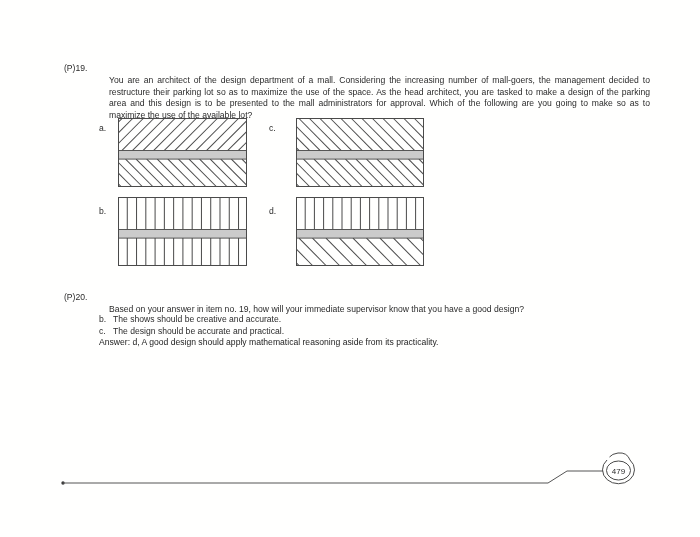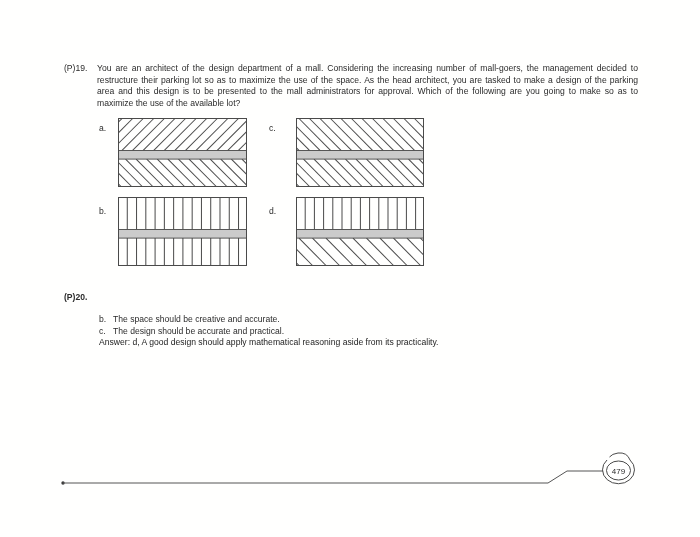--- a/index.html
+++ b/index.html
@@ -1,21 +1,21 @@
 <!DOCTYPE html>
 <html><head>
 <meta charset="utf-8">
 <style>
   html,body{margin:0;padding:0;background:#ffffff;}
   .page{
     position:relative;width:700px;height:537px;background:#fffffe;
     font-family:"Liberation Sans",sans-serif;color:#2b2b2b;overflow:hidden;
   }
   .qlabel{position:absolute;font-size:8.6px;line-height:11.6px;}
-  .qtext{position:absolute;margin:0;font-size:8.6px;line-height:11.6px;width:541px;text-align:justify;}
+  .qtext{position:absolute;margin:12px;font-size:8.6px;line-height:11.6px;width:541px;text-align:justify;}
   .figlabel{position:absolute;font-size:8.6px;}
   .fig-svg{position:absolute;display:block;}
   .answer{position:absolute;margin:0;font-size:8.6px;font-weight:700;color:#1d1d1d;}
   .options{position:absolute;left:99px;top:314px;font-size:8.6px;line-height:11.55px;}
   .opt-row{white-space:nowrap;}
   .opt-letter{display:inline-block;width:14px;}
   .opt-answer{font-weight:400;color:#1d1d1d;white-space:nowrap;}
   .footer-svg{position:absolute;left:0;top:448px;}
 </style>
 </head>
@@ -203,25 +203,26 @@
         <line x1="70.5" y1="40.5" x2="97.5" y2="67.5"></line>
         <line x1="84" y1="40.5" x2="111" y2="67.5"></line>
         <line x1="97.5" y1="40.5" x2="124.5" y2="67.5"></line>
         <line x1="111" y1="40.5" x2="138" y2="67.5"></line>
         <line x1="124.5" y1="40.5" x2="151.5" y2="67.5"></line>
       </g>
       <rect x="0.5" y="0.5" width="127" height="67" fill="none" stroke="#4a4a4a" stroke-width="1"></rect>
     </svg>
 
 
-  <span class="qlabel" style="left:64px;top:292px;font-weight:bold;">(P)20.</span>
+  <span class="qlabel" style="left:64px;top:292px;">(P)20.</span>
+  <p class="qtext" style="left:97px;top:292px;">Based on your answer in item no. 19, how will your immediate supervisor know that you have a good design?</p>
 
   <div class="options">
     <div class="opt-row">
-      <span class="opt-letter">b.</span><span>The space should be creative and accurate.</span>
+      <span class="opt-letter">b.</span><span>The shows should be creative and accurate.</span>
     </div>
     <div class="opt-row">
       <span class="opt-letter">c.</span><span>The design should be accurate and practical.</span>
     </div>
     <div class="opt-answer">Answer: d, A good design should apply mathematical reasoning aside from its practicality.</div>
   </div>
 
   <svg class="footer-svg" width="700" height="60" viewBox="0 0 700 60">
     <circle cx="63" cy="35" r="1.7" fill="#3a3a3a"></circle>
     <polyline points="63,35 548,35 567,23 603,23" fill="none" stroke="#555555" stroke-width="1"></polyline>

